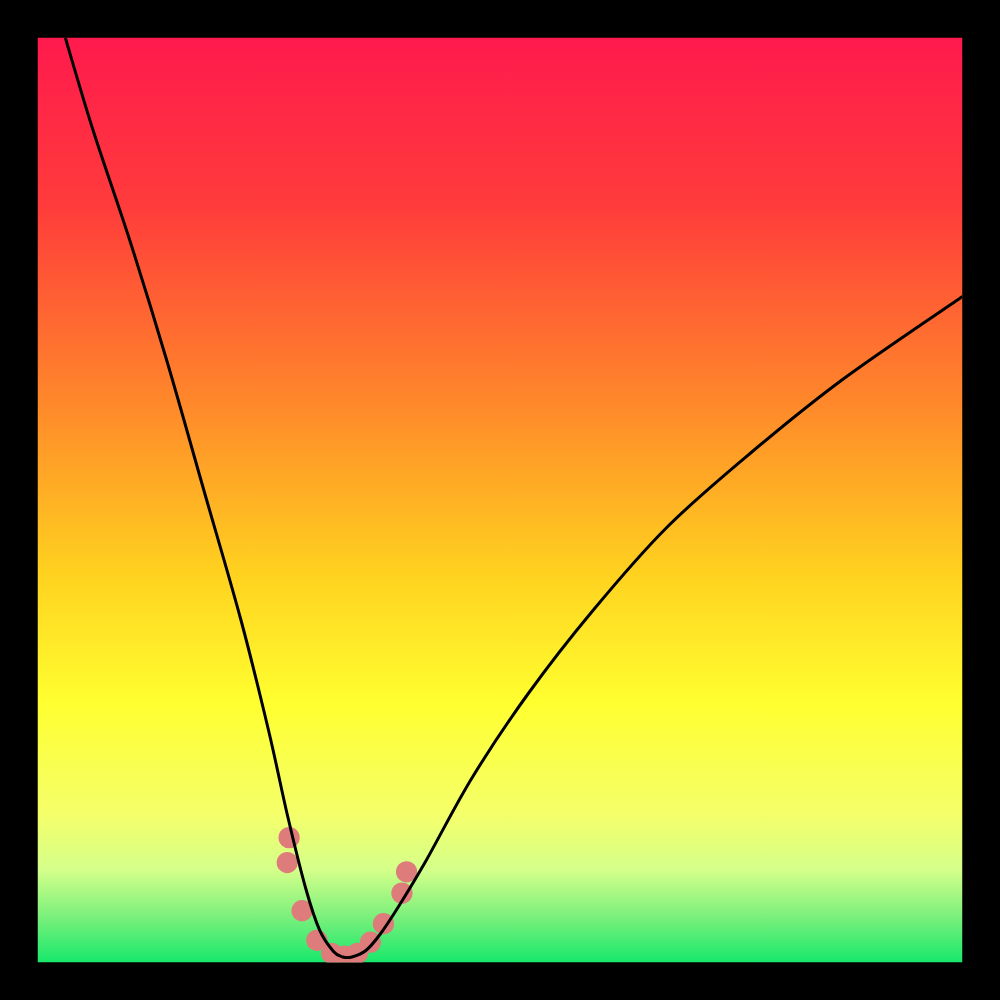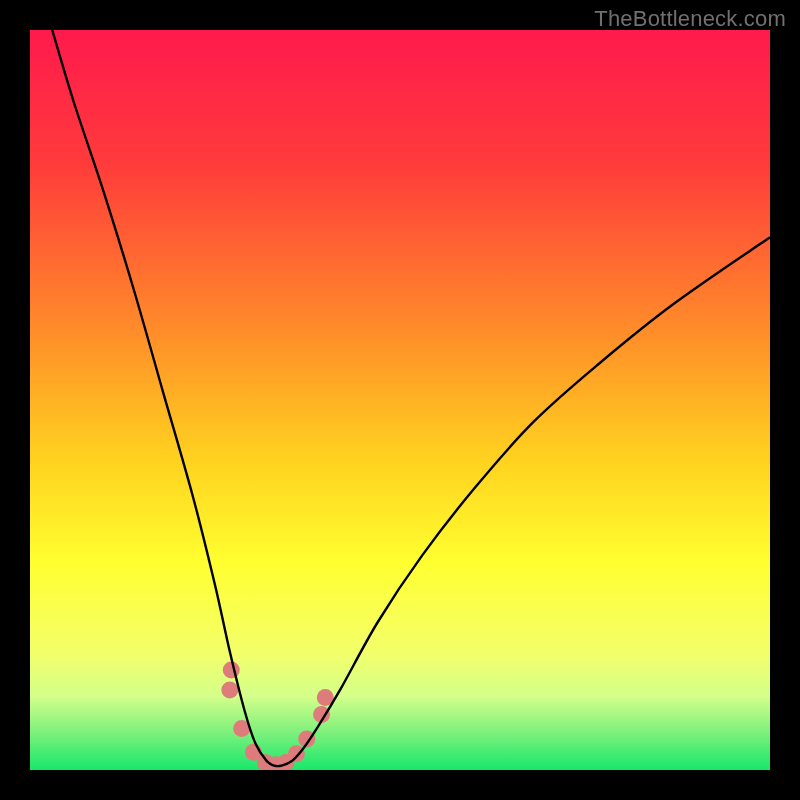--- a/index.html
+++ b/index.html
@@ -36,21 +36,20 @@
   }
   svg {
     display: block;
   }
 </style>
 </head>
 <body>
 
 <div class="outer">
 
-  <div class="watermark">TheBottleneck.com</div>
 
   <div class="plot-area">
     <svg id="plot-svg" width="740" height="740" viewBox="0 0 740 740">
       <defs>
         <linearGradient id="bg-grad" x1="0" y1="0" x2="0" y2="1">
             <stop offset="0%" stop-color="#ff1a4d"></stop>
             <stop offset="18%" stop-color="#ff3b3b"></stop>
             <stop offset="40%" stop-color="#ff8a2a"></stop>
             <stop offset="58%" stop-color="#ffd21f"></stop>
             <stop offset="72%" stop-color="#ffff30"></stop>

